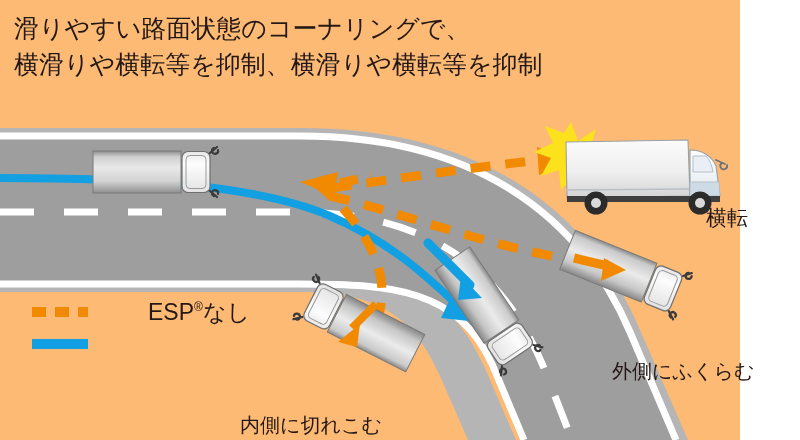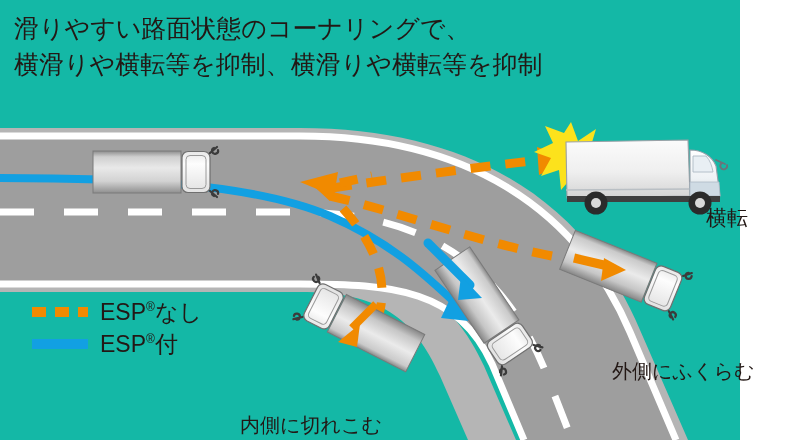--- a/index.html
+++ b/index.html
@@ -5,21 +5,21 @@
   * { box-sizing: border-box; margin: 0; padding: 0; }
   html, body {
     width: 800px; height: 440px;
     background: #ffffff;
     font-family: "Liberation Sans", "DejaVu Sans", sans-serif;
     overflow: hidden;
   }
   #stage {
     position: relative;
     width: 740px; height: 440px;
-    background: #14b8a6;
+    background: #fdba74;
   }
 
   
   #title-block {
     position: absolute;
     left: 14px; top: 10px;
     width: 770px;
     color: #231815;
     font-size: 25px;
     line-height: 36px;
@@ -38,20 +38,21 @@
   
   #legend {
     position: absolute;
     left: 30px; top: 296px;
     width: 230px;
   }
   .legend-row {
     display: flex;
     align-items: center;
     height: 32px;
+    gap: 48px;
   }
   .legend-swatch {
     width: 62px; height: 22px;
     position: relative;
     flex: 0 0 62px;
     margin-right: 8px;
   }
   .legend-swatch svg { display: block; }
   .legend-label {
     font-size: 23px;
@@ -247,23 +248,20 @@
       <span class="legend-label">
         <span>ESP</span><sup>®</sup><span>なし</span>
       </span>
     </div>
     <div class="legend-row">
       <span class="legend-swatch">
         <svg width="62" height="22" viewBox="0 0 62 22">
           <line x1="2" y1="11" x2="58" y2="11" stroke="#12A0E2" stroke-width="10" stroke-linecap="butt"></line>
         </svg>
       </span>
-      <span class="legend-label">
-        <span>ESP</span><sup>®</sup><span>付</span>
-      </span>
     </div>
   </div>
 
   <div class="caption" id="caption-outer">外側にふくらむ</div>
   <div class="caption" id="caption-inner">内側に切れこむ</div>
   <div class="caption" id="caption-roll">横転</div>
 
 </div>
 
 </body></html>

